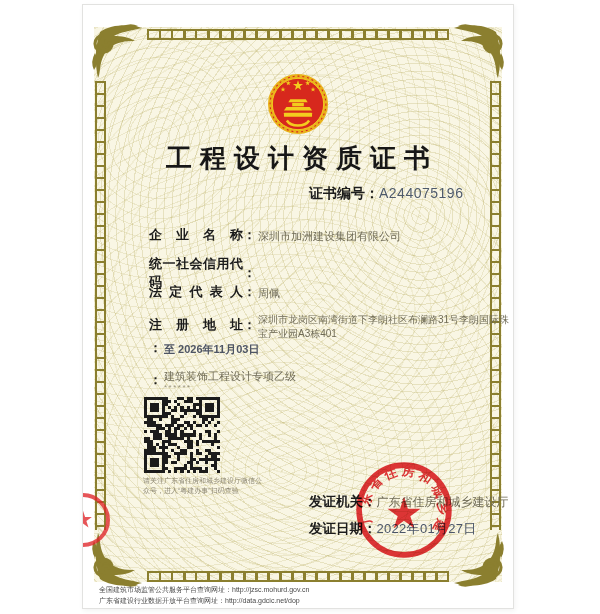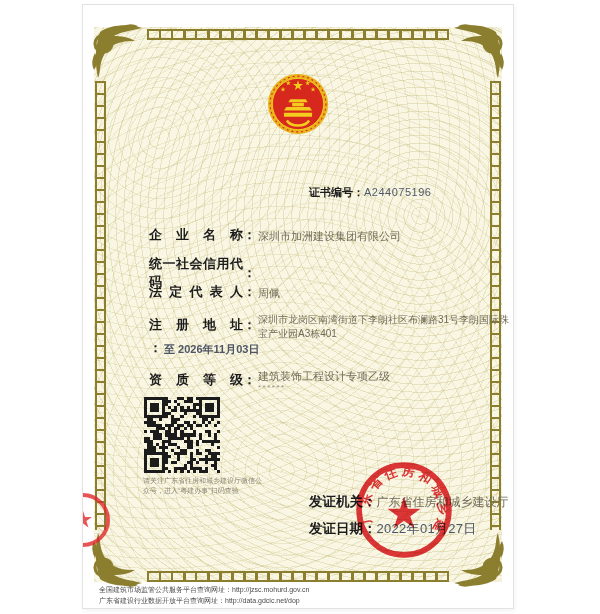--- a/index.html
+++ b/index.html
@@ -35,21 +35,21 @@
   .corner.tr{top:-7px;right:-5px;transform:scaleX(-1);}
   .corner.bl{bottom:-7px;left:-5px;transform:scaleY(-1);}
   .corner.br{bottom:-7px;right:-5px;transform:scale(-1,-1);}
 
   
   .content{position:absolute;inset:0;}
   .emblem{position:absolute;left:184px;top:68px;}
   .title{position:absolute;left:0;right:0;top:136px;text-align:center;
     font-size:26px;font-weight:700;color:#171717;letter-spacing:8px;text-indent:8px;}
 
-  .certno{position:absolute;left:226px;top:180px;font-size:11px;}
+  .certno{position:absolute;left:226px;top:180px;font-size:14px;}
   .blabel{font-weight:700;color:#1c1c1c;}
   .certno .num{color:#4e5a6b;letter-spacing:.5px;}
 
   .row{position:absolute;left:66px;display:flex;align-items:center;}
   .flabel{display:inline-block;width:94px;font-weight:700;color:#1c1c1c;font-size:13px;
     text-align:justify;text-align-last:justify;}
   .fcolon{font-weight:700;color:#1c1c1c;font-size:13px;}
   .fvalue{font-size:11px;color:#6f6b56;padding-top:1.5px;padding-left:2px;max-width:255px;line-height:1.3;}
   .fvalue.alnum{color:#54606f;font-size:11.5px;letter-spacing:.3px;}
   .fvalue.addr{font-size:10px;line-height:1.35;padding-top:3px;}
@@ -137,20 +137,21 @@
       <use href="#st" transform="translate(47.5 17) scale(0.5)" fill="#f3cc1e"></use>
       <g fill="#f3cc1e">
         <path d="M24 27 h16 l2 3.2 h-20 z"></path>
         <rect x="26" y="30.8" width="12" height="3.6"></rect>
         <path d="M20 35 h24 l2.5 3.6 h-29 z"></path>
         <rect x="17.5" y="41" width="29" height="4.2" rx="0.6"></rect>
       </g>
       <path d="M20.5 49 a12.5 8.5 0 0 0 23 0" fill="none" stroke="#f3cc1e" stroke-width="2.6"></path>
     </svg>
 
+    <div class="title">工程设计资质证书</div>
 
     <div class="certno">
       <span class="blabel">证书编号</span><span class="blabel">：</span><span class="num">A244075196</span>
     </div>
 
     <div class="row" style="top:221px">
       <span class="flabel">企业名称</span>
         <span class="fcolon">：</span>
       <span class="fvalue">深圳市加洲建设集团有限公司</span>
     </div>
@@ -166,21 +167,20 @@
     <div class="row" style="top:305px">
       <span class="flabel">注册地址</span>
         <span class="fcolon">：</span>
       <span class="fvalue addr">深圳市龙岗区南湾街道下李朗社区布澜路31号李朗国际珠宝产业园A3栋401</span>
     </div>
     <div class="row" style="top:334px">
         <span class="fcolon">：</span>
       <span class="fvalue dark">至 2026年11月03日</span>
     </div>
     <div class="row" style="top:362px">
-      <span class="flabel">资质等级</span>
         <span class="fcolon">：</span>
       <span class="fvalue"><span>建筑装饰工程设计专项乙级</span><span class="note">******</span></span>
     </div>
 
     <div class="qr">
       <svg id="qr" viewBox="0 0 100 100" fill="#1b1b1b" shape-rendering="crispEdges">
           <rect x="0" y="0" width="4" height="4"></rect>
           <rect x="4" y="0" width="4" height="4"></rect>
           <rect x="8" y="0" width="4" height="4"></rect>
           <rect x="12" y="0" width="4" height="4"></rect>

